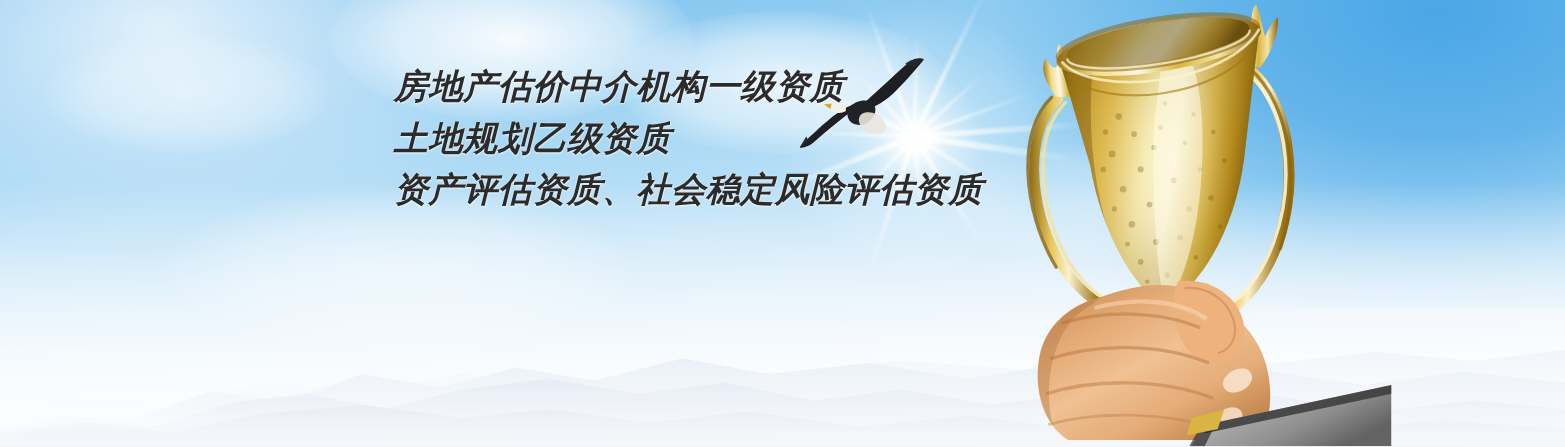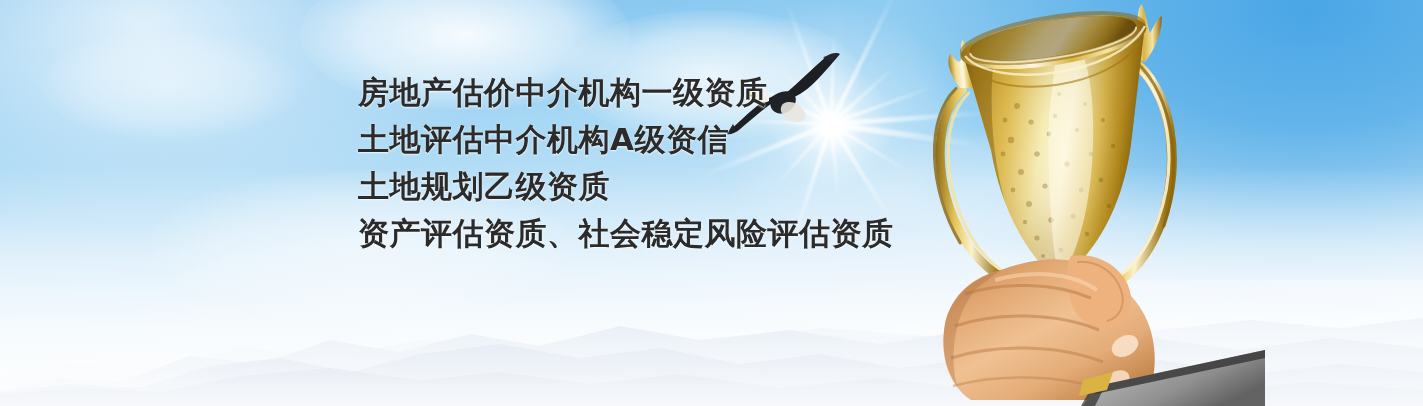--- a/index.html
+++ b/index.html
@@ -60,22 +60,23 @@
   
   .trophy-wrap{position:absolute;left:845px;top:-6px;width:420px;height:412px;}
   .trophy-wrap svg{display:block;}
 
   
   .eagle{position:absolute;left:727px;top:50px;width:116px;height:96px;}
   .eagle svg{display:block;}
 
   
   .qual-list{
-    position:absolute;left:358px;top:69px;
+    position:absolute;left:358px;top:56px;
     width:560px;
+    font-style:italic;
   }
   .qual-line{
     font-family:"DejaVu Sans","Liberation Sans",sans-serif;
     font-weight:bold;
     font-size:31px;
     line-height:47px;
     color:#2b2b2b;
     letter-spacing:0.5px;
     white-space:nowrap;
     text-shadow:0 1px 2px rgba(255,255,255,0.75), 0 0 1px rgba(255,255,255,0.9);
@@ -331,18 +332,17 @@
         <path d="M252,392 L420,356 L420,364 L250,400 Z" fill="#3a3a3a" opacity="0.85"></path>
         <path d="M244,398 L260,392 L250,412 L236,412 Z" fill="#2e2e2e" opacity="0.7"></path>
 
         <path d="M238,386 L268,378 L262,396 L234,402 Z" fill="#d9b443"></path>
       </g>
     </svg>
   </div>
 
   <div class="qual-list">
     <div class="qual-line">房地产估价中介机构一级资质</div>
-    <div class="qual-line">土地评估中介机构A级资信</div>
     <div class="qual-line">土地规划乙级资质</div>
     <div class="qual-line">资产评估资质、社会稳定风险评估资质</div>
   </div>
 
 </div>
 
 </body></html>

